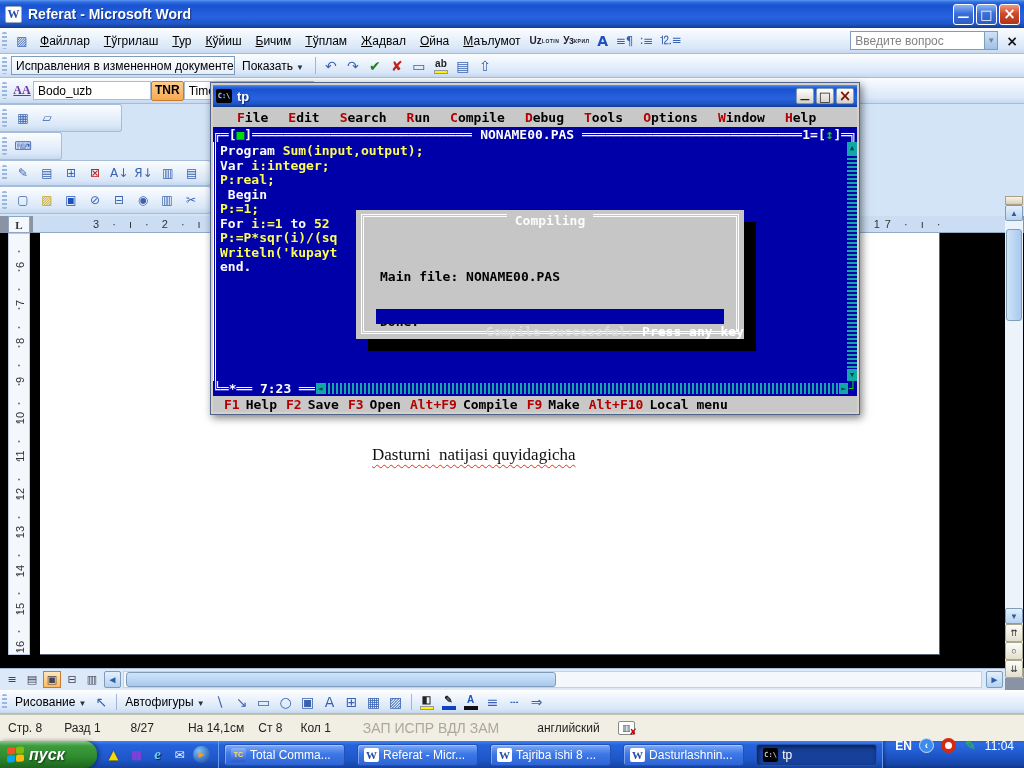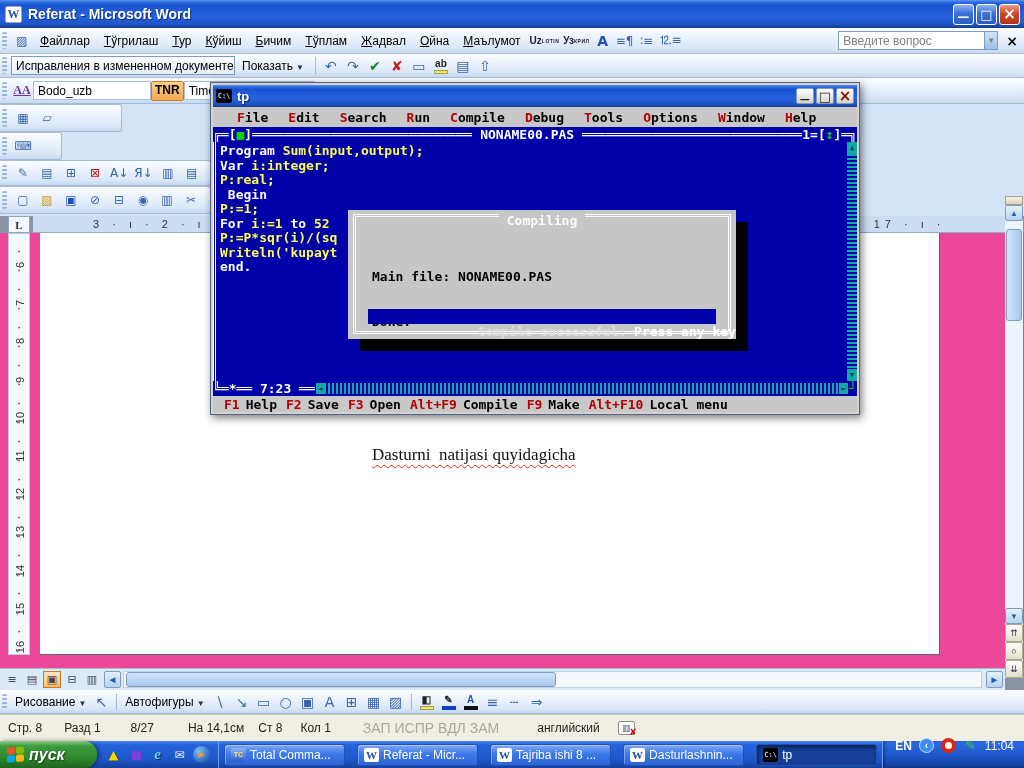--- a/index.html
+++ b/index.html
@@ -33,21 +33,21 @@
 .tbtn{height:21px;min-width:22px;padding:0 2px;display:flex;align-items:center;justify-content:center;
   border-radius:2px;color:#3A62B0;font:14px "DejaVu Sans",sans-serif}
 .tbtn.sm{font-size:12px}
 .combo{height:19px;background:#fff;border:1px solid #7F9DB9;display:flex;align-items:center;padding-left:4px;white-space:nowrap;overflow:hidden}
 .cardn{width:13px;height:100%;margin-left:auto;background:linear-gradient(180deg,#CFE2F8,#9FC0E8);border-left:1px solid #7F9DB9;
   display:flex;align-items:center;justify-content:center;font-size:8px;color:#234}
 .darr{font-size:8px;color:#234;margin-left:3px}
 .uzbtn{display:flex;flex-direction:row;align-items:center;justify-content:center;line-height:1;margin:0 2px;color:#223}
 .uzbtn .t{font:bold 10px "Liberation Sans",sans-serif}
 .uzbtn .b{font:bold 5px "Liberation Sans",sans-serif;letter-spacing:.5px}
-#qbox{width:160px}
+#qbox{width:148px}
 #qbox span{color:#828282}
 .mclose{margin:0 6px 0 8px;font:bold 14px "DejaVu Sans",sans-serif;color:#111}
 #tnrbtn{height:20px;padding:1px 3px;border:1px solid #C87B2E;border-radius:2px;
   background:linear-gradient(180deg,#FFCE8C,#F8A850);font-weight:bold}
 .hl{display:flex;flex-direction:column;align-items:center;line-height:1}
 .hl .txt{font:bold 10px "Liberation Sans",sans-serif;color:#222}
 .hl .swatch{width:14px;height:4px;margin-top:1px}
 .sw-y{background:#FFF200;border:1px solid #999}
 .sw-b{background:#1040C0}
 .sw-k{background:#101010}
@@ -66,21 +66,21 @@
 #hruler{position:absolute;left:33px;top:216px;width:972px;height:17px;background:#CBDDF2;border-bottom:1px solid #93A9C8;
   font:11px "Liberation Sans",sans-serif;color:#333}
 #hruler .marks{position:absolute;top:2px;letter-spacing:5px;white-space:pre}
 #tabsel{position:absolute;left:8px;top:216px;width:22px;height:17px;background:#F4F7FC;border:1px solid #8FA6C4;
   display:flex;align-items:center;justify-content:center;font:bold 11px "Liberation Serif",serif;color:#333}
 #vruler{position:absolute;left:8px;top:233px;width:22px;height:422px;background:#F4F7FC;border:1px solid #B9C8DC;
   background-image:radial-gradient(circle,#778 .9px,transparent 1.2px);background-size:22px 19px;background-position:50% 8px}
 .vnum{position:absolute;left:2px;width:17px;text-align:center;transform:rotate(-90deg);font:11px "Liberation Sans",sans-serif;color:#333}
 
 
-#docarea{position:absolute;left:0;top:233px;width:1024px;height:435px;background:#ec4899}
+#docarea{position:absolute;left:0;top:233px;width:1024px;height:435px;background:#000000}
 #page{position:absolute;left:40px;top:0;width:900px;height:422px;background:#fff;border-right:1px solid #5A6372;border-bottom:1px solid #5A6372}
 #doctext{position:absolute;left:332px;top:212px;font:17px "Liberation Serif",serif;color:#101010;white-space:pre;
   text-decoration:underline wavy #E03020 1px;text-underline-offset:4px}
 
 
 #vscroll{position:absolute;right:1px;top:196px;width:18px;height:482px;background:#ECF3FB;display:flex;flex-direction:column;align-items:stretch}
 .split{height:9px;background:linear-gradient(180deg,#F8F4E8,#D8D0B8);border:1px solid #A8A088}
 .sbtn{height:16px;background:linear-gradient(180deg,#E4F0FC,#B6D2F0);border:1px solid #7F9DB9;border-radius:2px;
   display:flex;align-items:center;justify-content:center;font-size:8px;color:#2A5CA8}
 .vtrack{flex:1;position:relative}
@@ -173,21 +173,21 @@
 #edvscroll .sp{flex:1}
 .hsb{flex:1;height:11px;margin:0 1px;background:repeating-linear-gradient(90deg,#12A8A8 0 2px,#0000A8 2px 4px);
   display:flex;justify-content:space-between;align-items:center;font-size:8px;color:#004040}
 .hsb b{background:#12A8A8;padding:0 2px;height:11px;line-height:11px;font-weight:normal}
 #tpfn{height:16px;background:#C8C8C8;display:flex;align-items:center;padding-left:2px;
   font:bold 13px "DejaVu Sans Mono",monospace;white-space:pre;overflow:hidden}
 .fnk{color:#B40000;margin-left:9px}
 .fnl{color:#000;margin-left:6px}
 
 
-#dlg{position:absolute;left:132px;top:68px;width:388px;height:129px;background:#C6C6C6;box-shadow:12px 12px 0 #000;z-index:5}
+#dlg{position:absolute;left:140px;top:68px;width:388px;height:129px;background:#C6C6C6;box-shadow:12px 12px 0 #000;z-index:5}
 #dlgframe{position:absolute;left:5px;right:5px;top:4px;bottom:5px;border:3px double #FCFCFC}
 #dlgtitlewrap{position:absolute;left:0;right:0;top:-3px;display:flex;justify-content:center}
 #dlgtitlewrap span{background:#C6C6C6;padding:0 8px;color:#FCFCFC;line-height:13px}
 #dlgbody{position:absolute;left:16px;right:10px;top:22px;color:#000;white-space:pre}
 #dlgbody div{height:15px;line-height:15px}
 .spacer{height:13px !important}
 #dlgbar{position:absolute;left:12px;right:12px;bottom:7px;height:15px;background:#0000A8;text-align:center;line-height:15px;white-space:pre}
 #dlgbar .ok{color:#DCDCDC}
 #dlgbar .press{color:#FFFFFF}
 </style>

